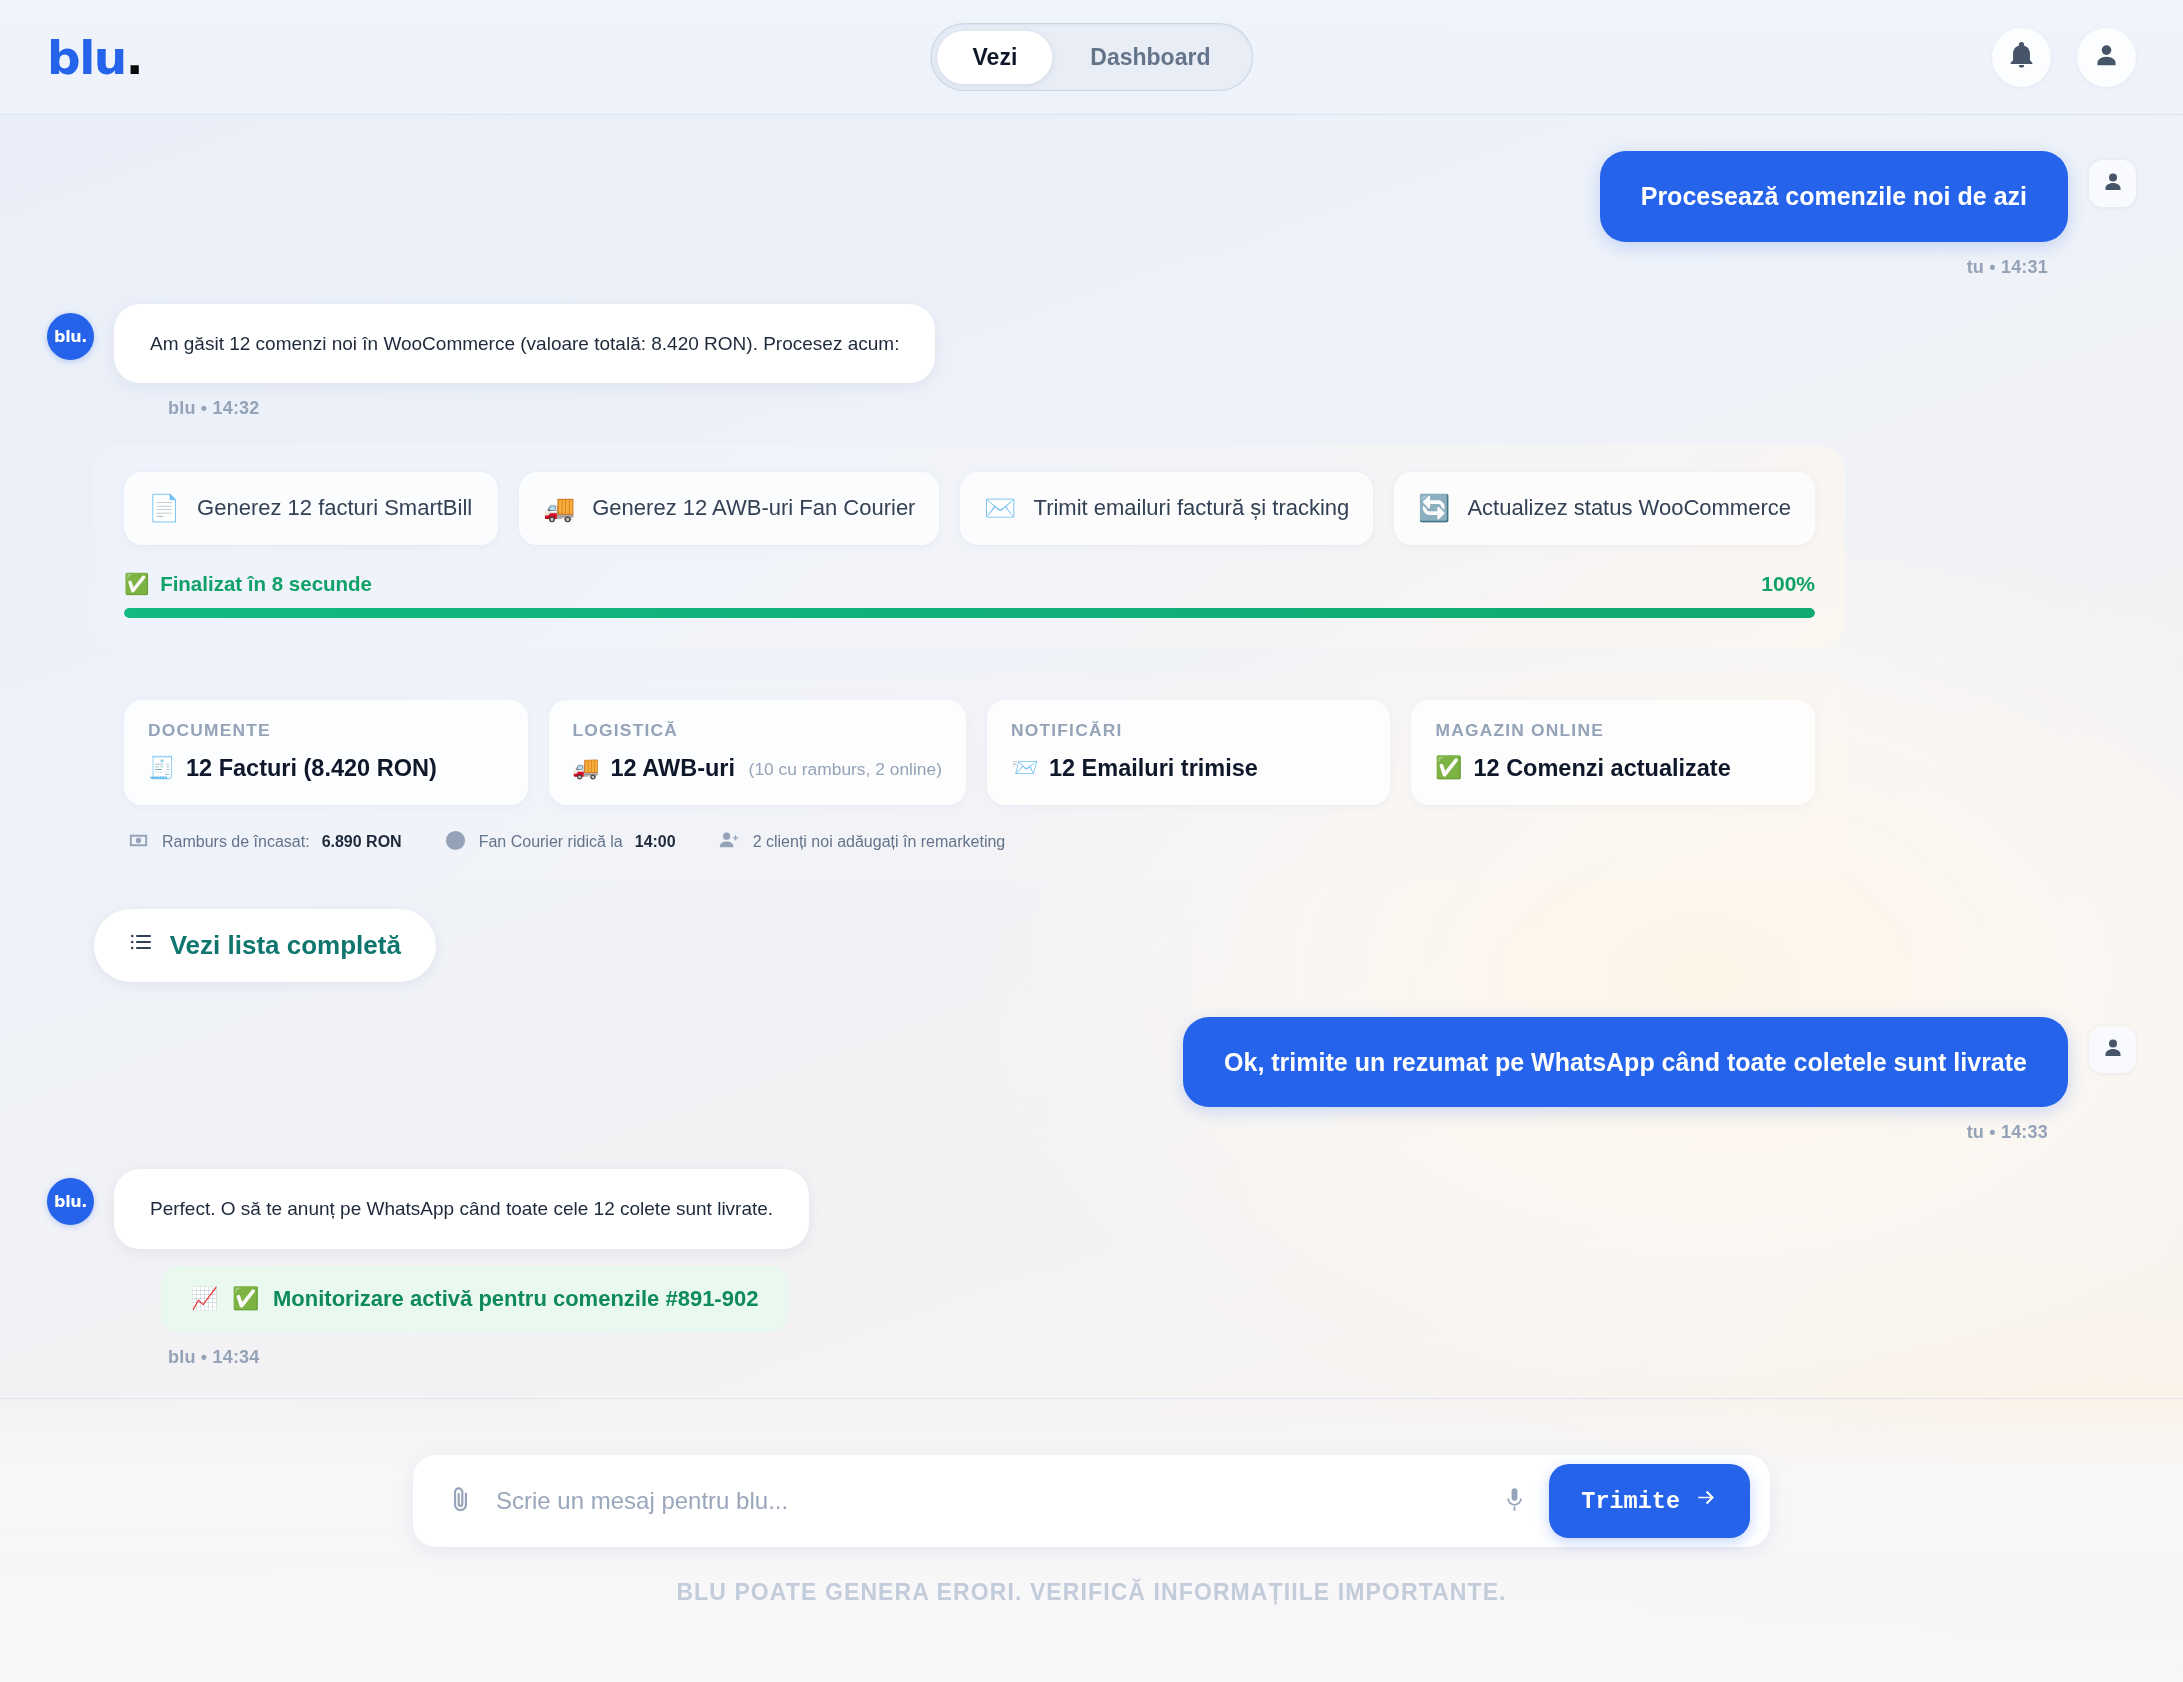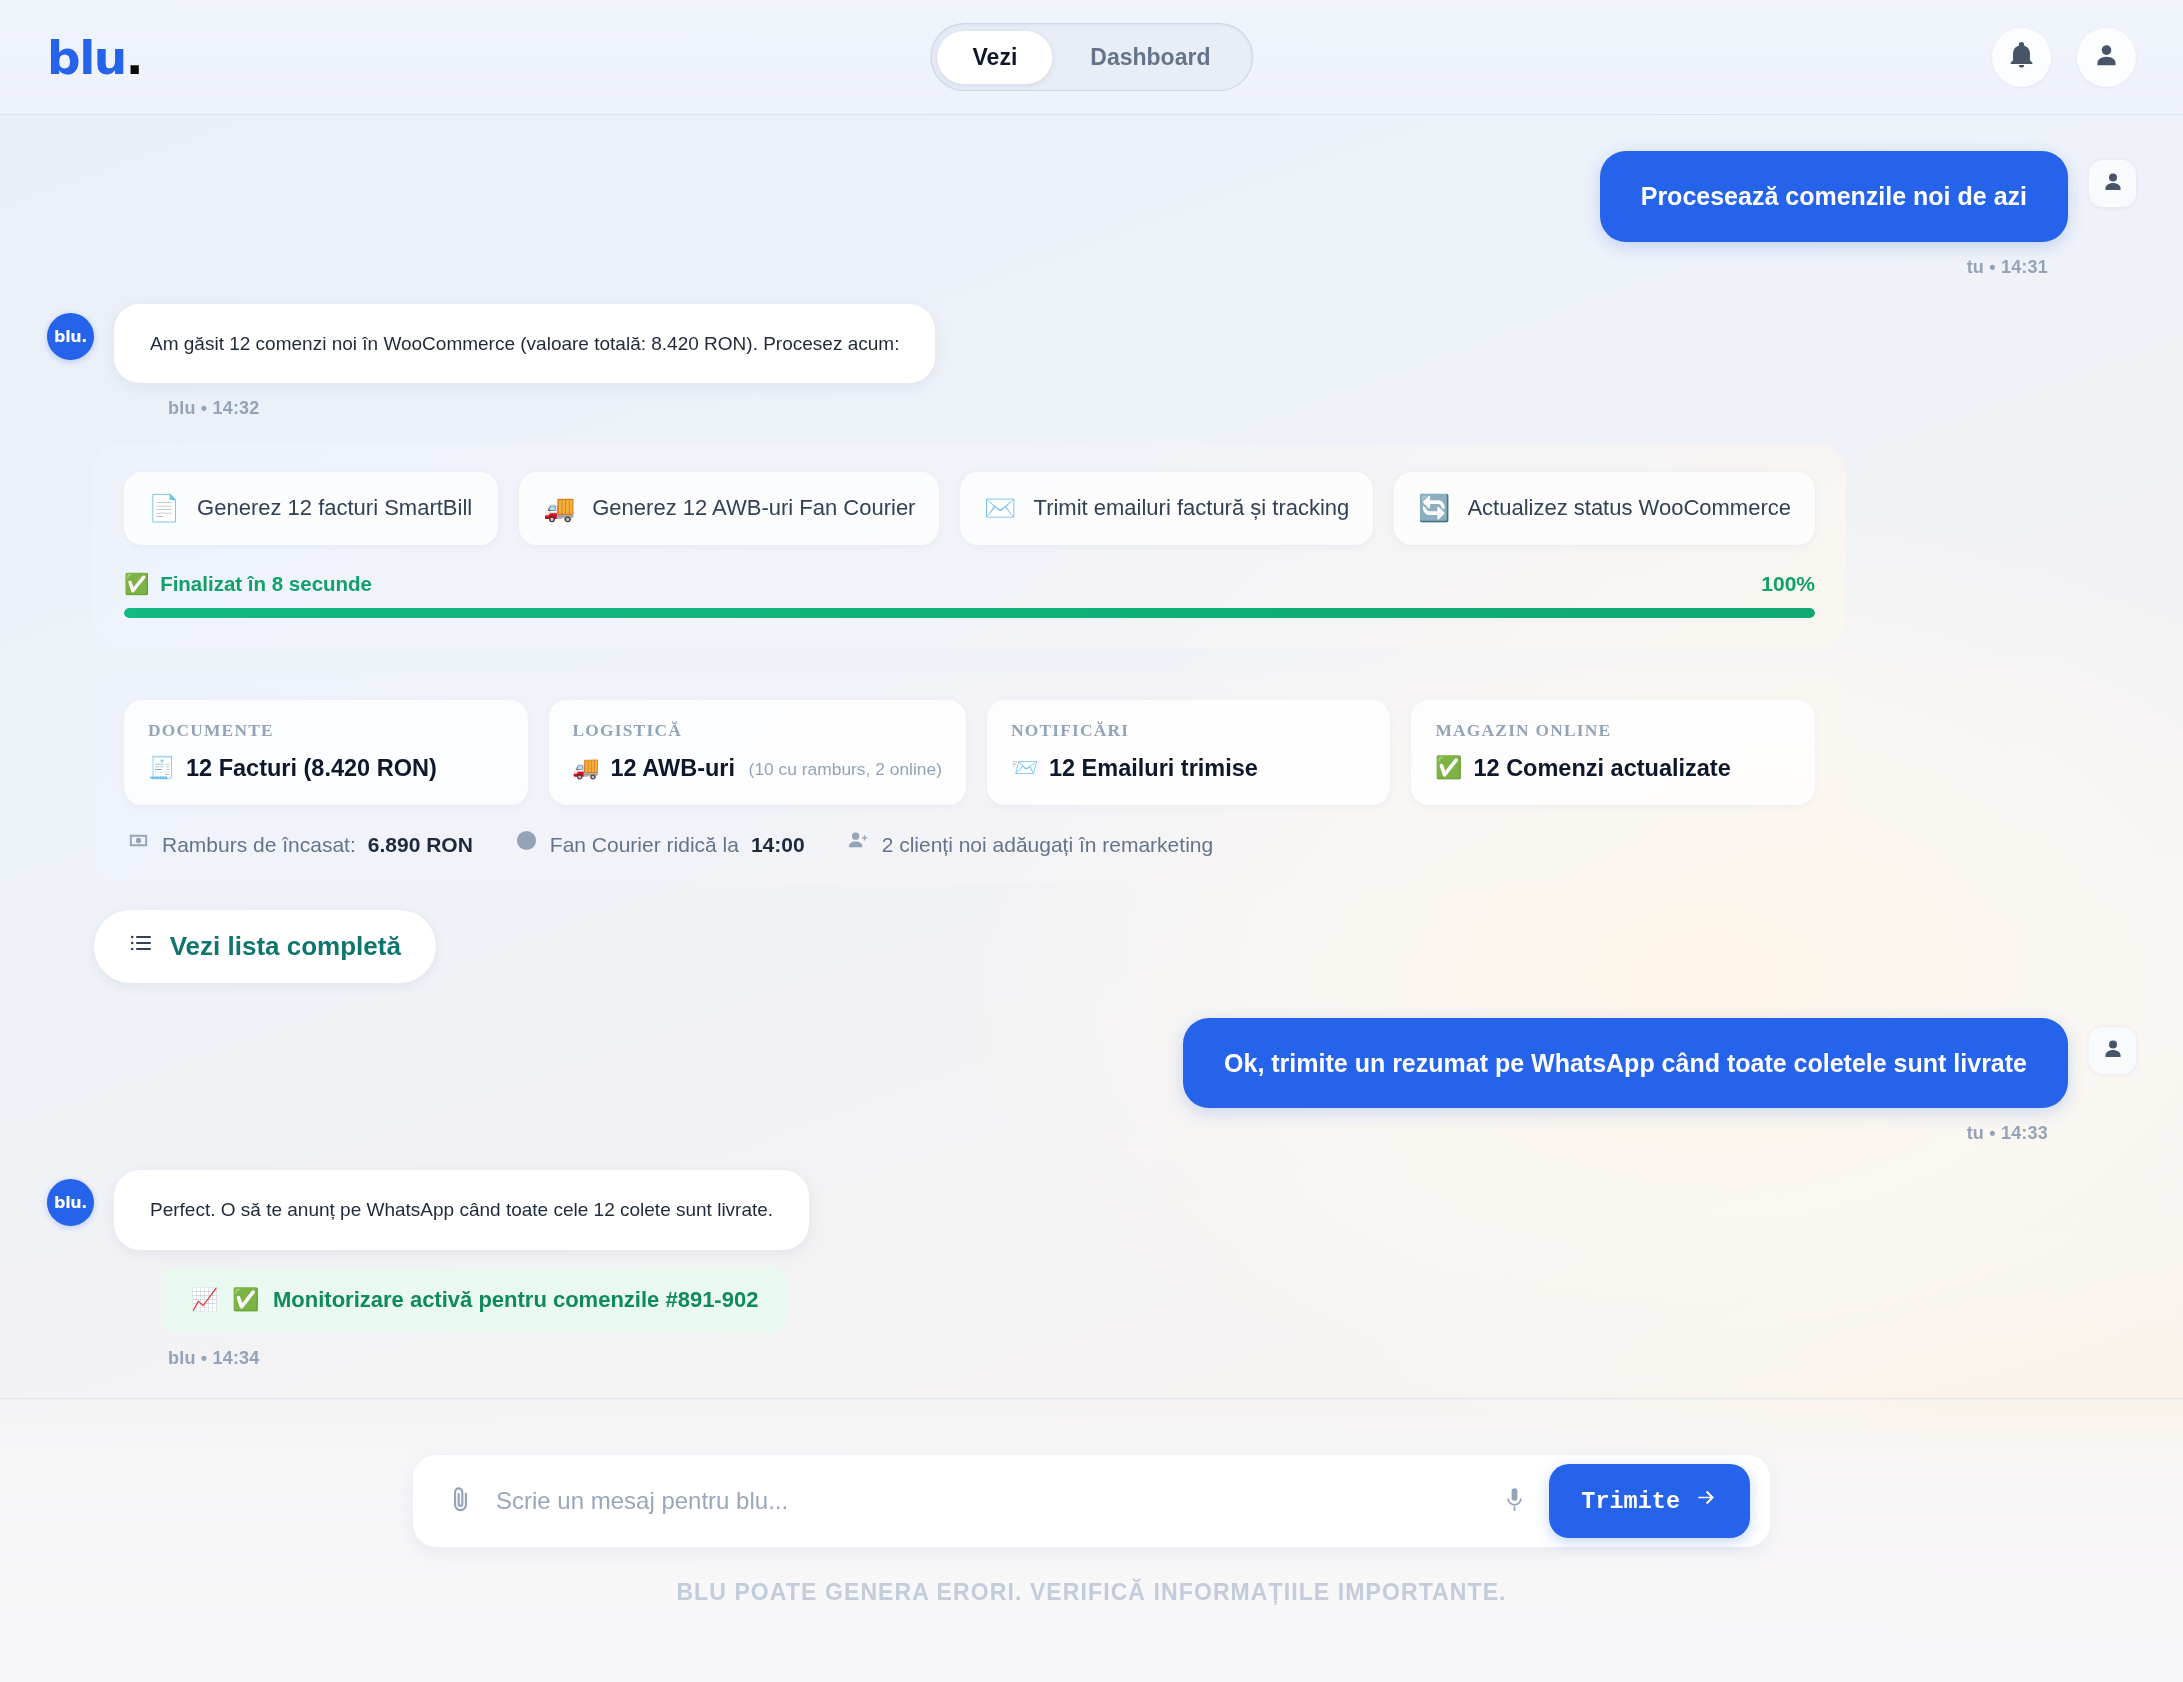--- a/index.html
+++ b/index.html
@@ -245,21 +245,20 @@
     border-radius: 18px;
     padding: 20px 24px 23px 24px;
     box-shadow: 0 1.5px 7.6px rgba(130,150,185,0.08);
   }
   .stat-label {
     font-size: 17.4px;
     font-weight: 700;
     letter-spacing: 1.2px;
     color: #94a3b8;
     margin-bottom: 13.6px;
-    font-family: Liberation Serif, serif;
   }
   .stat-value-row {
     display: flex;
     align-items: baseline;
     gap: 13.6px;
     white-space: nowrap;
   }
   .stat-value {
     font-size: 23.5px;
     font-weight: 700;
@@ -276,23 +275,23 @@
 
   .footnotes {
     display: flex;
     align-items: center;
     gap: 42px;
     margin-top: 24px;
     padding-left: 3px;
   }
   .footnote {
     display: flex;
-    align-items: flex-end;
+    align-items: center;
     gap: 12px;
-    font-size: 21px;
+    font-size: 16px;
     color: #64748b;
     white-space: nowrap;
   }
   .footnote b { color: #1e293b; font-weight: 700; }
   .footnote svg { width: 23px; height: 23px; fill: #94a3b8; flex: 0 0 auto; }
 
   
   .pill-btn {
     margin: 27px 0 0 47px;
     display: inline-flex;

